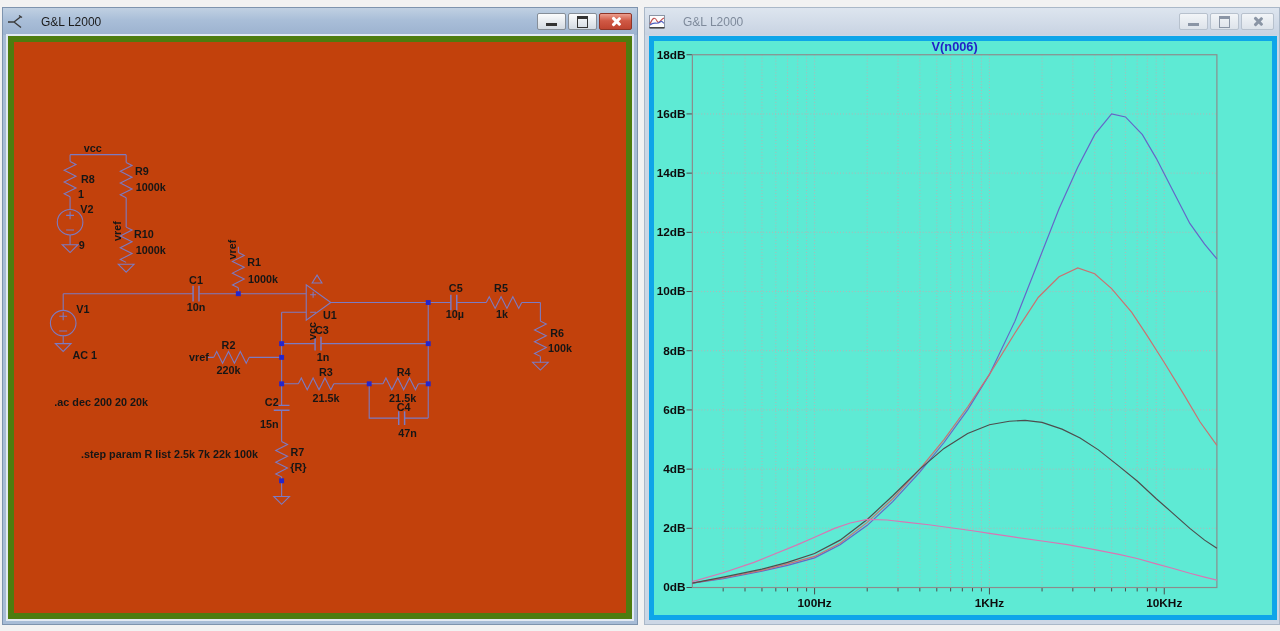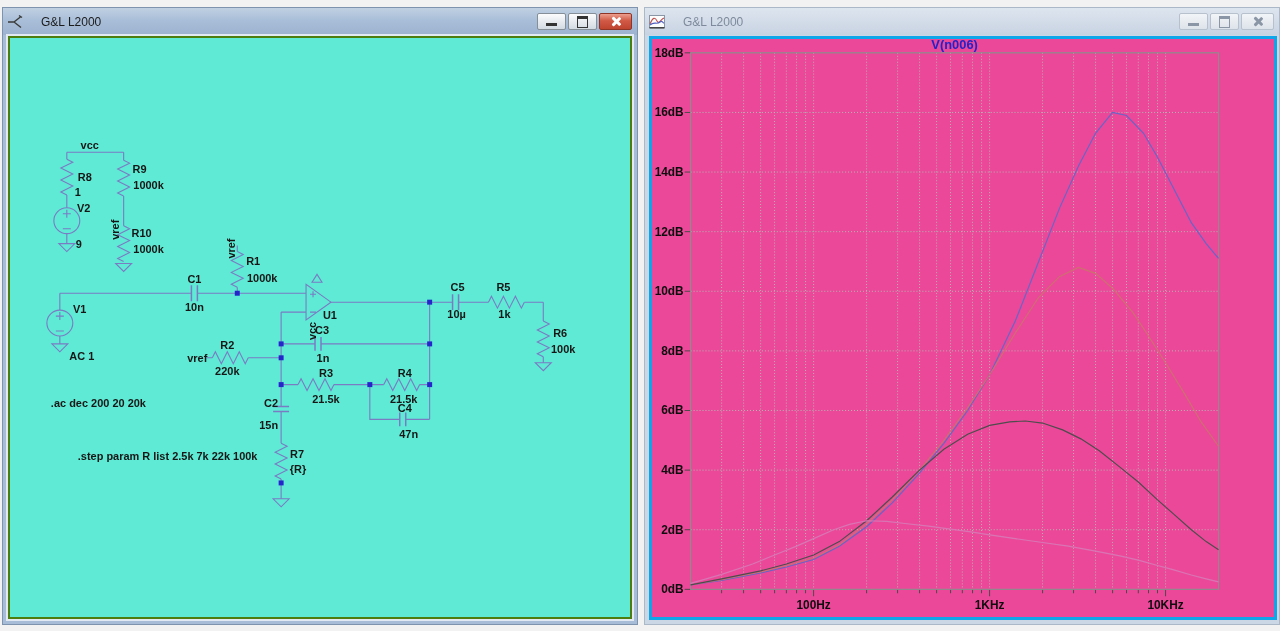--- a/index.html
+++ b/index.html
@@ -22,24 +22,24 @@
   .inactive .btn.closeb{width:33px;}
   .ic-min{width:11px;height:3px;background:#333;margin-top:6px;}
   .inactive .ic-min{background:#8a95a5;}
   .ic-max{width:9px;height:8px;border:1px solid #333;border-top:3px solid #333;background:transparent;}
   .inactive .ic-max{border-color:#8a95a5;}
   .ic-x{position:relative;width:11px;height:11px;}
   .ic-x::before,.ic-x::after{content:"";position:absolute;left:4.5px;top:0;width:2.6px;height:11px;background:#fff;border-radius:1px;}
   .ic-x::before{transform:rotate(45deg);}
   .ic-x::after{transform:rotate(-45deg);}
   .inactive .ic-x::before,.inactive .ic-x::after{background:#8a95a5;}
-  #canvas-left{position:absolute;left:5px;right:5px;top:28px;bottom:5px;background:#5eead4;
-               border:2px solid #4d7c0f;box-shadow:0 0 0 2px #e2e9f2;}
-  #canvas-right{position:absolute;left:4px;right:2px;top:28px;bottom:4px;background:#ec4899;
-                border:3px solid #0ea5e9;}
+  #canvas-left{position:absolute;left:5px;right:5px;top:28px;bottom:5px;background:#c2410c;
+               border:6px solid #4d7c0f;box-shadow:0 0 0 2px #e2e9f2;}
+  #canvas-right{position:absolute;left:4px;right:2px;top:28px;bottom:4px;background:#5eead4;
+                border:5px solid #0ea5e9;}
   svg{display:block;}
   #schematic-svg text{font-family:"Liberation Sans",sans-serif;font-size:11px;font-weight:700;fill:#161616;}
   #plot-svg text{font-family:"Liberation Sans",sans-serif;font-weight:700;}
 </style>
 </head>
 <body>
 
 <div id="app">
 
   <div class="window active" id="win-left">

